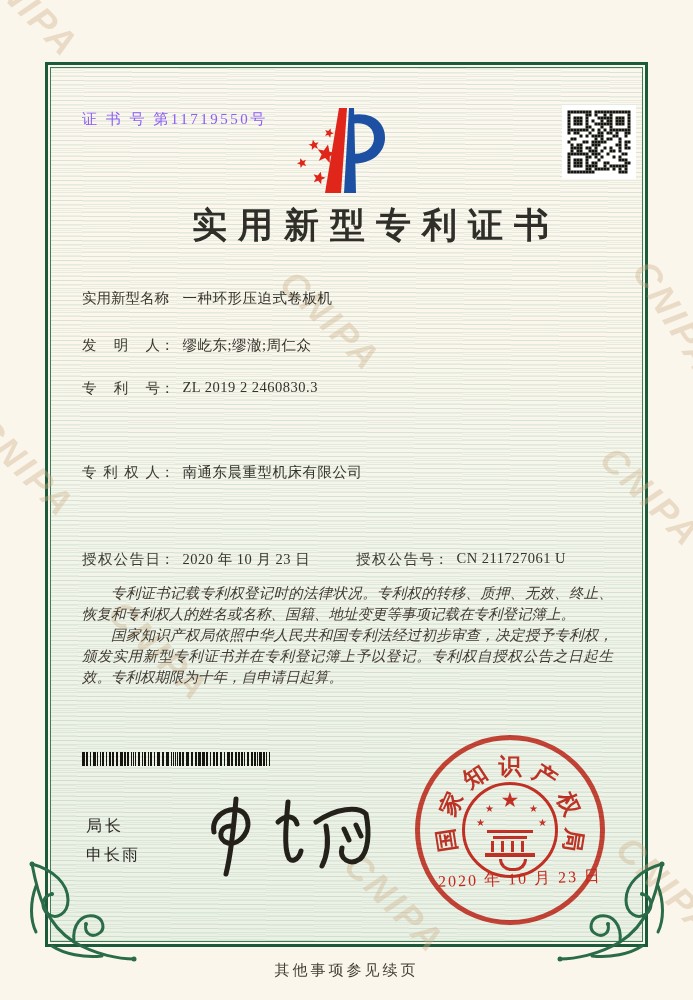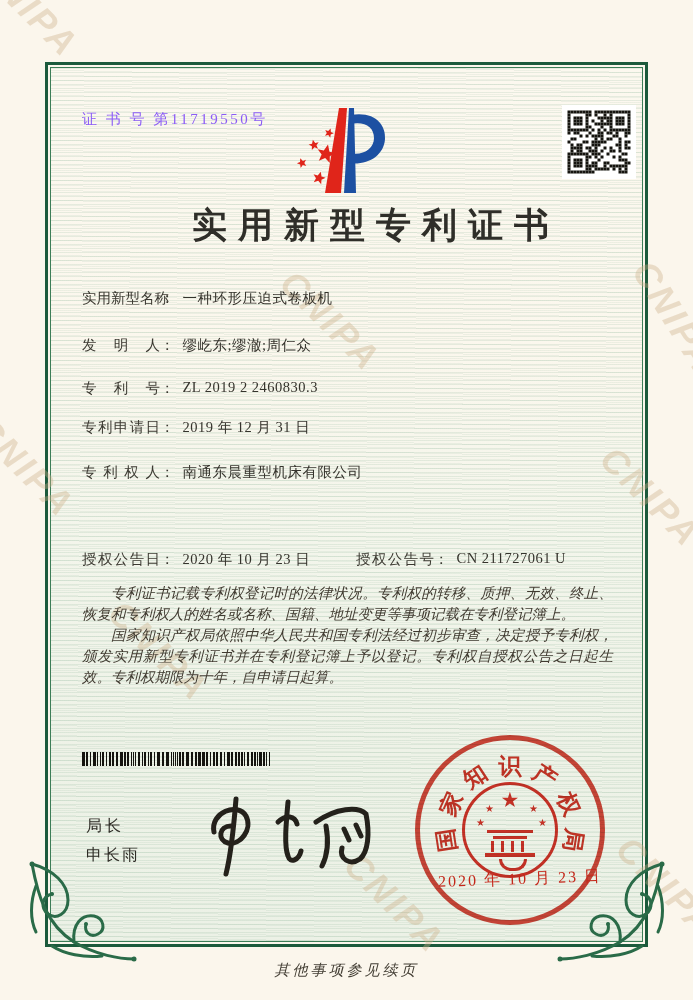--- a/index.html
+++ b/index.html
@@ -120,21 +120,21 @@
     font-size:16px;color:#c4281b;letter-spacing:2px;transform:rotate(-2deg);
     white-space:nowrap;
   }
 
   .page-number{
     position:absolute;left:0;top:920px;width:100%;text-align:center;z-index:3;
     font-size:13.5px;letter-spacing:2px;color:#3a3931;
   }
   .continuation-note{
     position:absolute;left:0;top:961px;width:100%;text-align:center;z-index:3;
-    font-size:15px;font-style:italic;letter-spacing:3px;color:#433e34;
+    font-size:15px;letter-spacing:3px;color:#433e34;
   }
 </style>
 </head>
 <body>
 
 <div class="page">
 
   <span class="wm wm1">CNIPA</span>
   <span class="wm wm2">CNIPA</span>
   <span class="wm wm3">CNIPA</span>
@@ -446,23 +446,20 @@
 
   <div class="frow r1">
     <span class="flabel">实用新型名称</span><span class="fcolon">：</span><span class="fvalue">一种环形压迫式卷板机</span>
   </div>
   <div class="frow r2">
     <span class="flabel">发明人</span><span class="fcolon">：</span><span class="fvalue">缪屹东;缪澈;周仁众</span>
   </div>
   <div class="frow r3">
     <span class="flabel">专利号</span><span class="fcolon">：</span><span class="fvalue">ZL 2019 2 2460830.3</span>
   </div>
-  <div class="frow r4">
-    <span class="flabel">专利申请日</span><span class="fcolon">：</span><span class="fvalue">2019 年 12 月 31 日</span>
-  </div>
   <div class="frow r5">
     <span class="flabel">专利权人</span><span class="fcolon">：</span><span class="fvalue">南通东晨重型机床有限公司</span>
   </div>
   <div class="frow r7">
     <span class="flabel">授权公告日</span><span class="fcolon">：</span><span class="fvalue">2020 年 10 月 23 日</span>
     <span class="fgroup2">
       <span class="flabel">授权公告号</span><span class="fcolon">：</span><span class="fvalue">CN 211727061 U</span>
     </span>
   </div>
 

